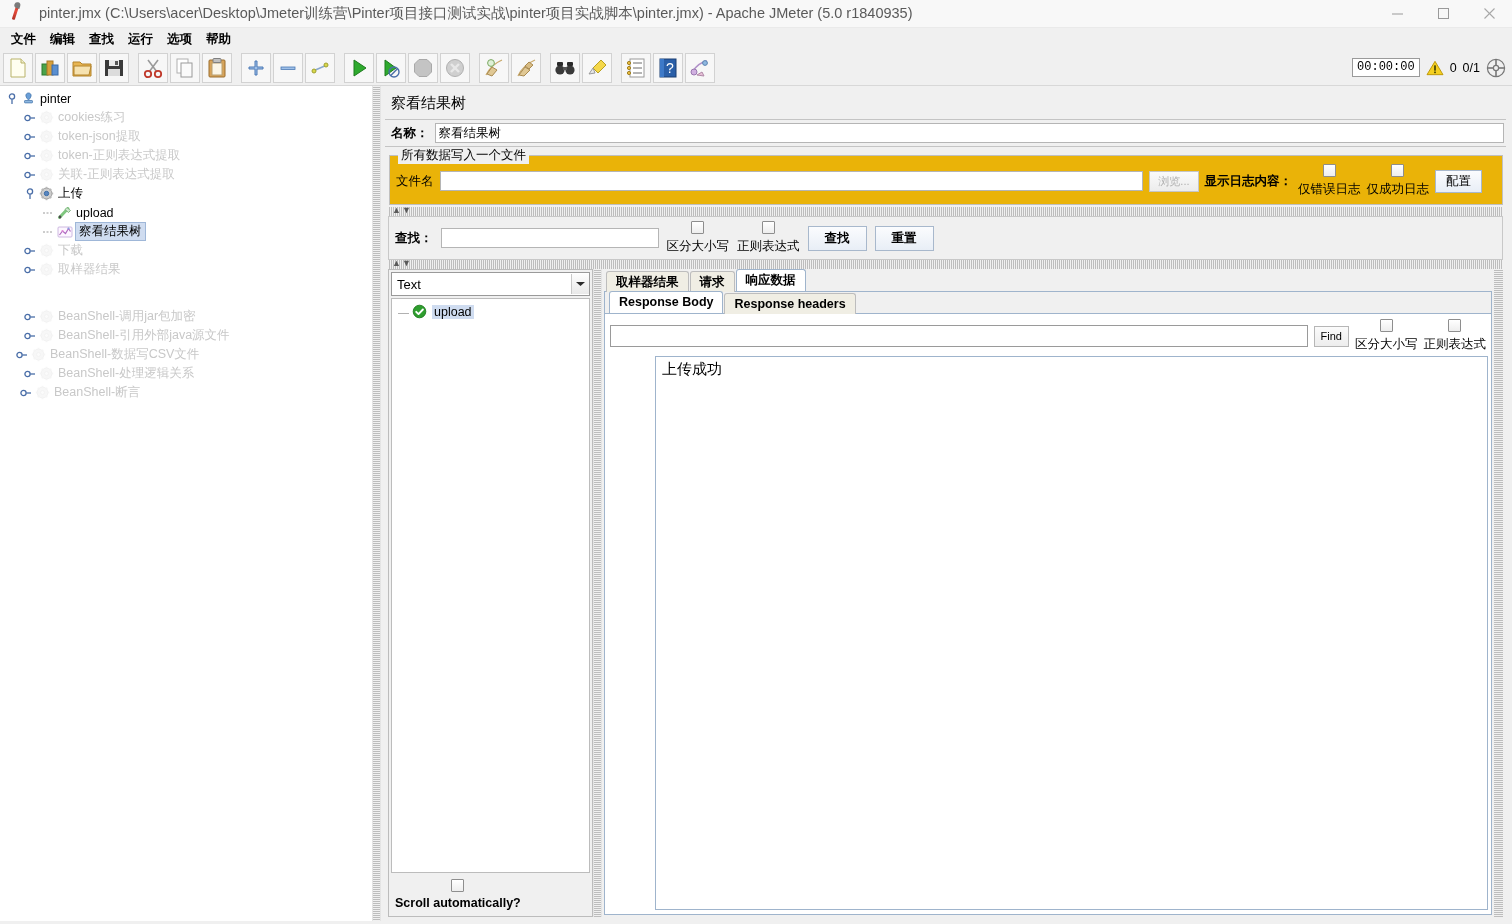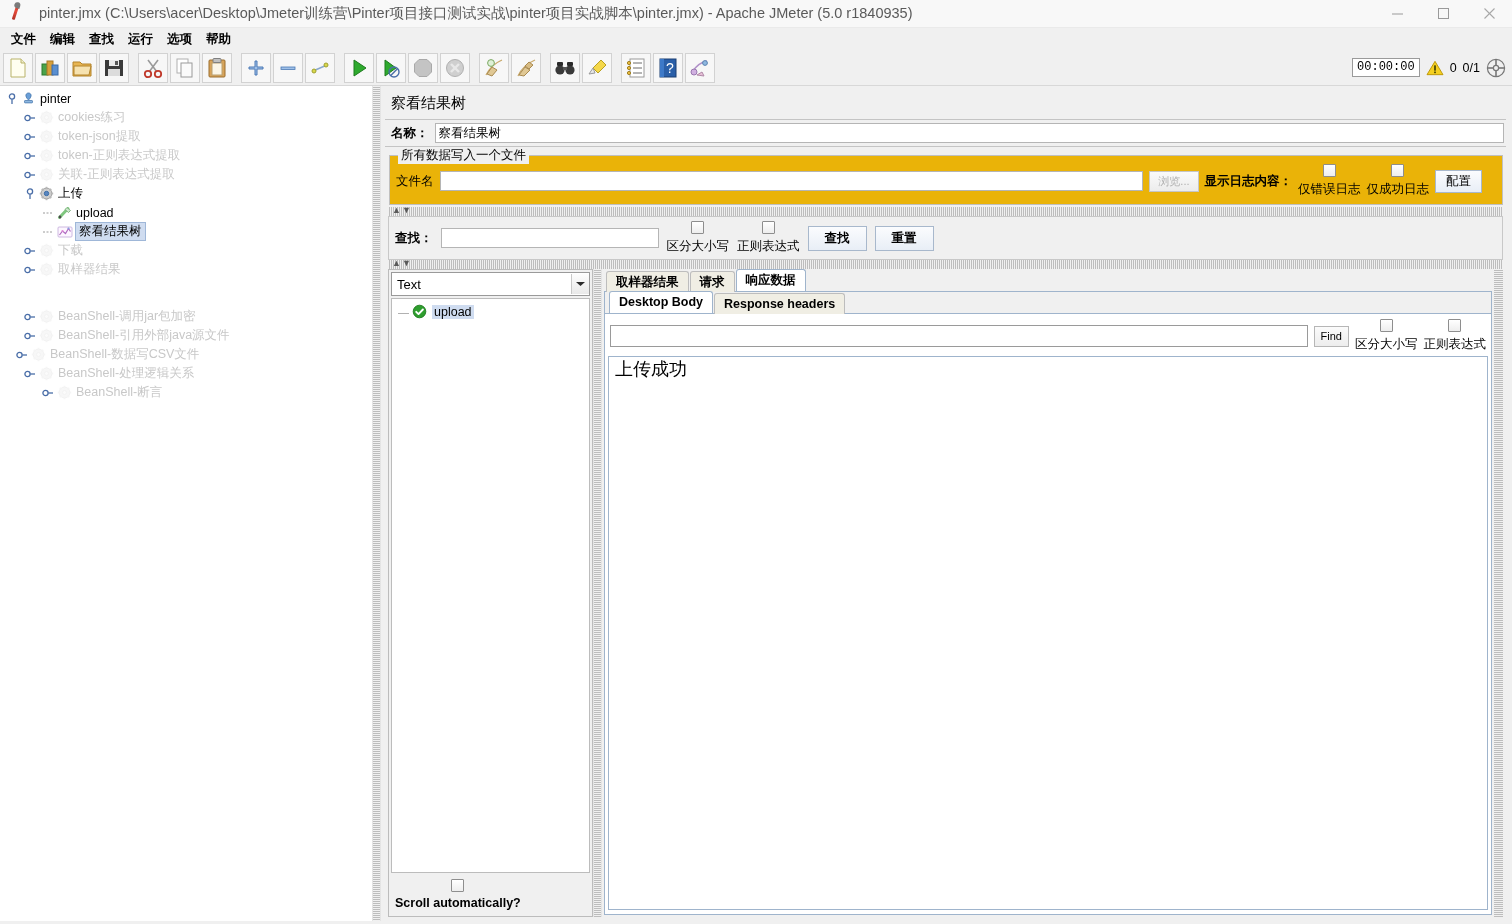--- a/index.html
+++ b/index.html
@@ -471,25 +471,26 @@
     font-size: 11px;
     padding: 3px 6px;
     line-height: 13px;
     color:#000;
   }
   .resp-text {
     flex: 1;
     min-height: 0;
     border: 1px solid #9fb4cc;
     background: #fff;
-    font-size: 18px;
+    font-size: 15px;
     color: #000;
     padding: 4px 6px;
     overflow: hidden;
     line-height: 16px;
+    margin-left: 47px;
   }
   .right-scroll {
     width: 9px;
     flex: 0 0 9px;
     background:
       repeating-linear-gradient(to bottom, #f0f0f0 0px, #f0f0f0 1px, #bdbdbd 1px, #bdbdbd 2px);
   }
   .statusbar {
     height: 3px;
     background: #f0f0f0;
@@ -1026,21 +1027,21 @@
                 <line x1="11.8" y1="7.5" x2="14.2" y2="7.5"></line>
                 <line x1="2.8" y1="2.8" x2="4.5" y2="4.5"></line>
                 <line x1="10.5" y1="10.5" x2="12.2" y2="12.2"></line>
                 <line x1="12.2" y1="2.8" x2="10.5" y2="4.5"></line>
                 <line x1="4.5" y1="10.5" x2="2.8" y2="12.2"></line>
               </g>
             </svg>
           </span>
           <span class="tlabel">BeanShell-处理逻辑关系</span>
         </div>
-        <div class="tnode" style="padding-left: 40px;">
+        <div class="tnode" style="padding-left: 18px;">
           <span class="handle">
             <svg width="14" height="14" viewBox="0 0 14 14">
               <circle cx="4.5" cy="7" r="2.6" fill="none" stroke="#4a6ea8" stroke-width="1.3"></circle>
               <line x1="7.2" y1="7" x2="12" y2="7" stroke="#4a6ea8" stroke-width="1.3"></line>
             </svg>
           </span>
           <span class="ico" style="opacity: 0.34;">
             <svg width="15" height="15" viewBox="0 0 15 15">
               <circle cx="7.5" cy="7.5" r="5.4" fill="#e8e8e8" stroke="#d5d5d5" stroke-width="1"></circle>
               <circle cx="7.5" cy="7.5" r="2" fill="#f6f6f6" stroke="#dadada"></circle>
@@ -1146,21 +1147,21 @@
         <div class="vdiv"></div>
 
         <div class="resp-pane">
           <div class="tabrow" id="tabrow">
               <div class="tab">取样器结果</div>
               <div class="tab">请求</div>
               <div class="tab active">响应数据</div>
             </div>
           <div class="tab-panel">
             <div class="subtabrow" id="subtabrow">
-                <div class="subtab active">Desktop Body</div>
+                <div class="subtab active">Response Body</div>
                 <div class="subtab">Response headers</div>
               </div>
             <div class="resp-body-wrap">
               <div class="resp-findbar">
                 <input class="fin" value="" style="">
                 <button class="findbtn">Find</button>
                 <label class="cbox">
                   <span class="box"></span>
                   <span>区分大小写</span>
                 </label>

